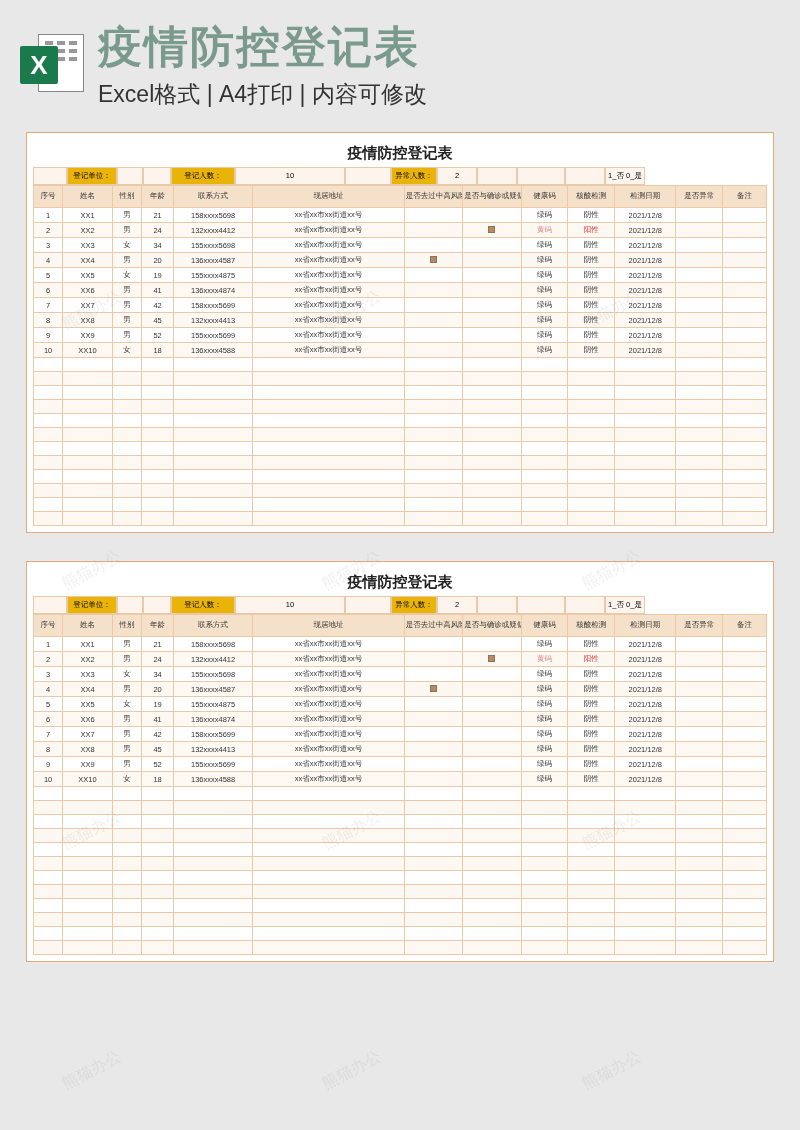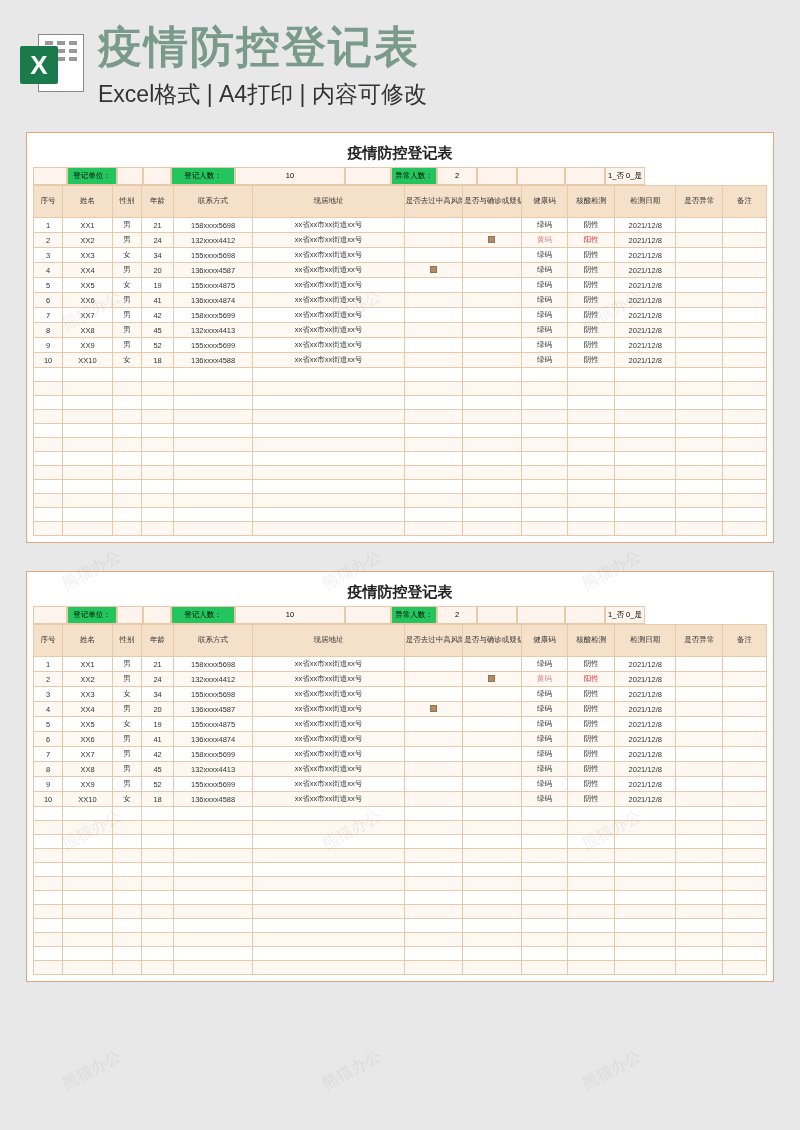--- a/index.html
+++ b/index.html
@@ -95,40 +95,40 @@
   font-size: 7.5px;
 }
 .meta-row > div {
   border: 0.5px solid #eac9a8;
   padding: 3px 2px;
   background: #fdf5ed;
   text-align: center;
   white-space: nowrap;
   overflow: hidden;
 }
-.meta-row .lbl { background: #22c55e; }
+.meta-row .lbl { background: #eab308; }
 table {
   width: 100%;
   border-collapse: collapse;
   table-layout: fixed;
 }
 th, td {
   border: 0.5px solid #eac9a8;
   font-size: 7.5px;
   text-align: center;
   padding: 2px 1px;
   height: 15px;
   white-space: nowrap;
   overflow: hidden;
   color: #333;
 }
 th {
   background: #f5e0ca;
   font-weight: normal;
-  height: 32px;
+  height: 22px;
   line-height: 1.1;
 }
 tbody tr td { background: #fff; }
 tbody tr:nth-child(even) td { background: #fdf8f2; }
 .red { color: #d33; }
 .orange { color: #d88; font-family: Liberation Serif, serif; }
 .checkbox-mark {
   display: inline-block;
   width: 7px; height: 7px;
   background: #b86; border: 1px solid #875;

